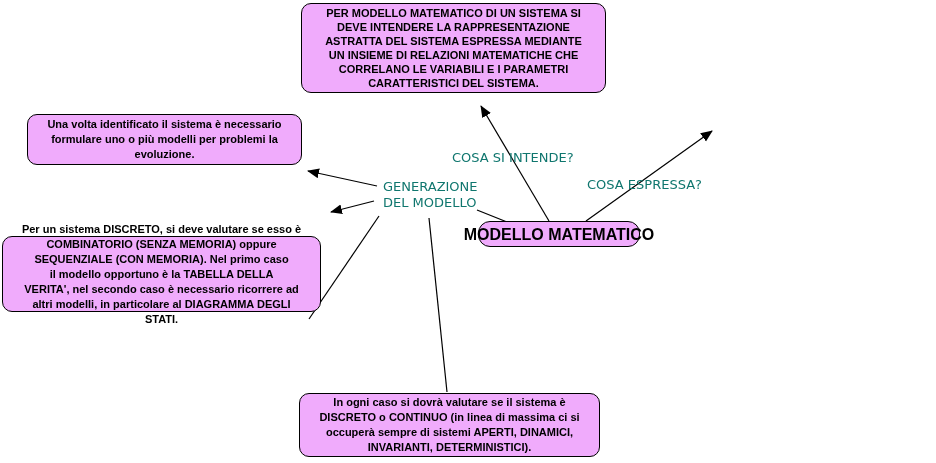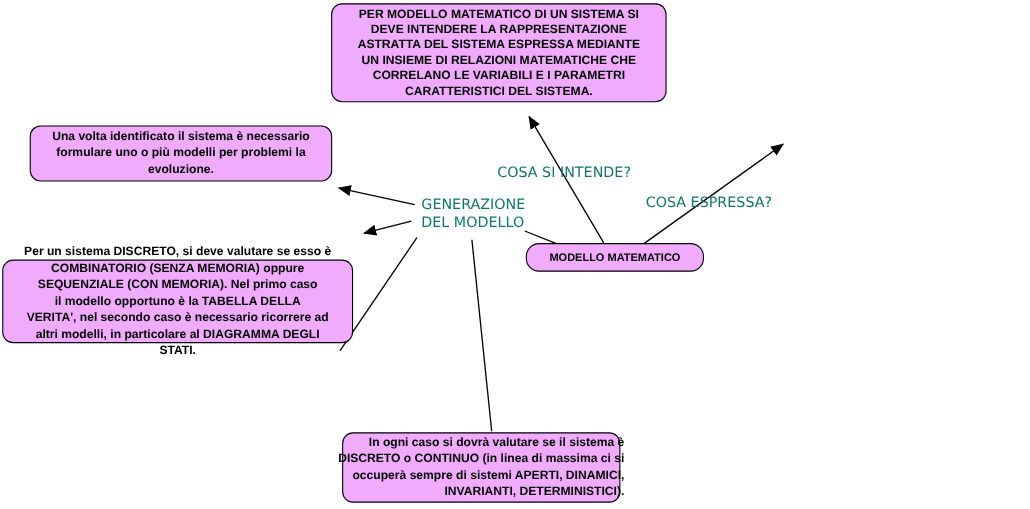--- a/index.html
+++ b/index.html
@@ -37,21 +37,21 @@
     white-space: pre;
     font-weight: bold;
     font-size: 11px;
     line-height: 15px;
     color: #000000;
     padding: 2px 4px;
   }
   .node.small-lh { line-height: 14px; }
   .root-node {
     border-radius: 12px;
-    font-size: 10px;
+    font-size: 16px;
   }
   .link-label {
     position: absolute;
     z-index: 2;
     font-family: "DejaVu Sans", sans-serif;
     font-size: 13px;
     font-weight: normal;
     color: #0f766e;
     white-space: pre;
     line-height: 16px;
@@ -98,21 +98,21 @@
 
   <div class="node" style="left:2px; top:196px; width:319px; height:76px;margin-top:40px;">Per un sistema DISCRETO, si deve valutare se esso è
 COMBINATORIO (SENZA MEMORIA) oppure
 SEQUENZIALE (CON MEMORIA). Nel primo caso
 il modello opportuno è la TABELLA DELLA
 VERITA', nel secondo caso è necessario ricorrere ad
 altri modelli, in particolare al DIAGRAMMA DEGLI
 STATI.</div>
 
 
-  <div class="node" style="left:311px; top:393px; width:253px; height:64px;text-align:right;">In ogni caso si dovrà valutare se il sistema è
+  <div class="node" style="left:299px; top:393px; width:301px; height:64px;">In ogni caso si dovrà valutare se il sistema è
 DISCRETO o CONTINUO (in linea di massima ci si
 occuperà sempre di sistemi APERTI, DINAMICI,
 INVARIANTI, DETERMINISTICI).</div>
 
   <div class="node root-node" style="left:478px; top:221px; width:162px; height:26px;">MODELLO MATEMATICO</div>
 
   <div class="link-label" style="left:452px; top:150px;">COSA SI INTENDE?</div>
 
   <div class="link-label" style="left:383px; top:179px;">GENERAZIONE
 DEL MODELLO</div>

